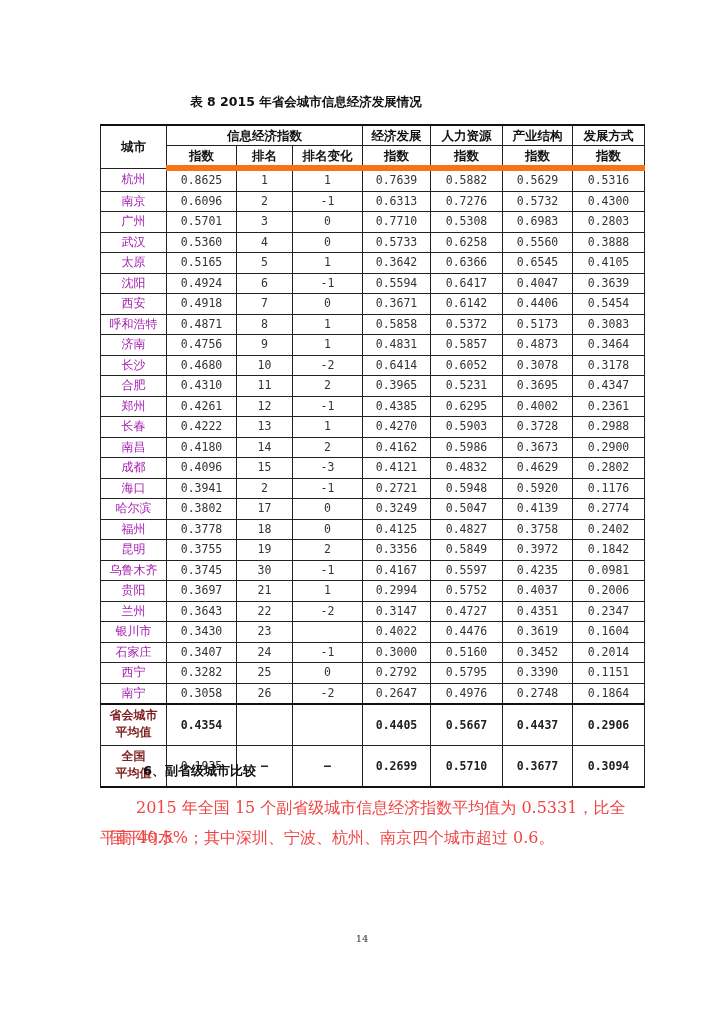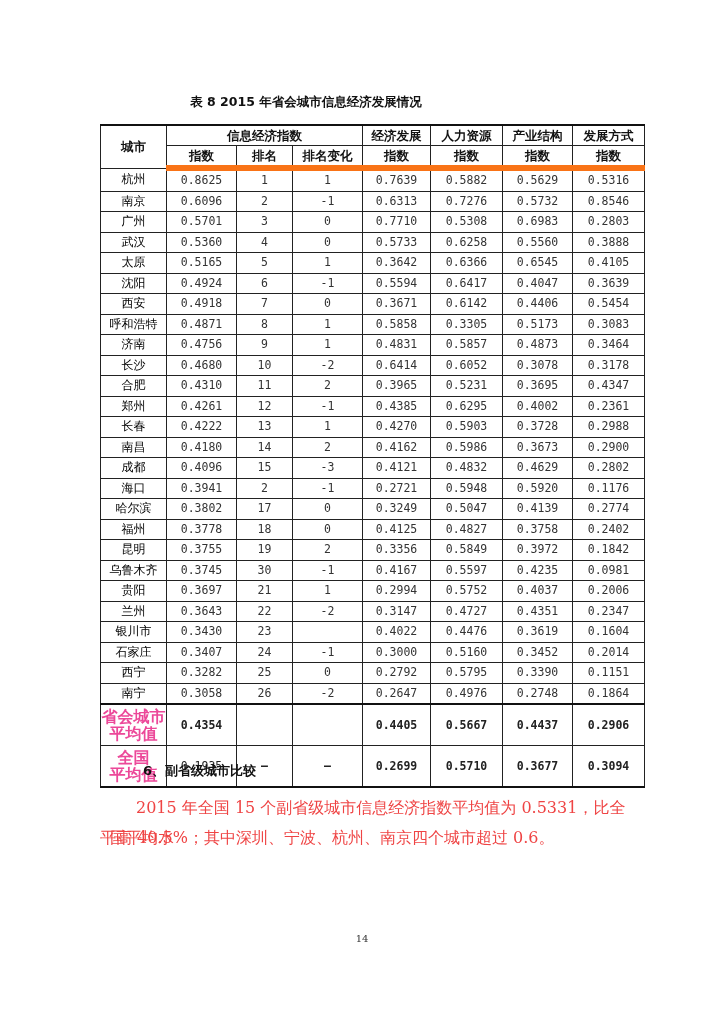--- a/index.html
+++ b/index.html
@@ -9,24 +9,24 @@
              font-family: "DejaVu Sans", "Liberation Sans", sans-serif; font-weight: bold;
              font-size: 12.5px; color: #111; }
   table.data { position: absolute; top: 124px; left: 100px; width: 544px;
                border-collapse: collapse; table-layout: fixed; }
   table.data td, table.data th { border: 1px solid #222; text-align: center; padding: 0;
                font-size: 12px; line-height: 19.5px; height: 19.5px; white-space: nowrap; overflow: hidden; }
   table.data thead th { font-family: "DejaVu Sans", "Liberation Sans", sans-serif; font-weight: bold;
                font-size: 12.5px; color: #111; height: 19px; line-height: 19px; }
   table.data { border-top: 2px solid #111; border-bottom: 2.5px solid #111; }
   table.data thead tr:last-child th { border-bottom: 6px solid #f97316; }
-  table.data td.city { font-size: 12px; color: #000000; }
+  table.data td.city { font-size: 12px; color: #a21caf; }
   table.data td.num { font-family: "DejaVu Sans Mono", "Liberation Mono", monospace; font-size: 11.5px; color: #333; }
   table.data tr.avg td { height: 40px; line-height: 17px; }
-  table.data tr.avg td.city { font-family: Liberation Serif, serif; font-weight: bold; font-size: 16px; color: #ec4899; white-space: normal; }
+  table.data tr.avg td.city { font-family: Liberation Mono, monospace; font-weight: bold; font-size: 12px; color: #7f1d1d; white-space: normal; }
   table.data tr.avg td.num { font-family: "DejaVu Sans Mono", "Liberation Mono", monospace; font-weight: bold; color: #222; }
   table.data tr.avg2 td.num { font-weight: normal; }
   table.data tr.avg2 td.num.b { font-weight: bold; }
   table.data tr.avg + tr.avg td { border-top: 1px solid #222; }
   tbody tr.first-avg td { border-top: 2px solid #111; }
   .section-title { position: absolute; top: 762px; left: 143px;
                    font-family: "DejaVu Sans", "Liberation Sans", sans-serif; font-weight: bold;
                    font-size: 13px; color: #111; }
   .para { position: absolute; left: 110px; width: 520px; font-size: 16px; color: #ef4444; line-height: 30px; }
   .para .indent { display: inline-block; width: 26px; }
@@ -80,21 +80,21 @@
         <td class="num">0.5316</td>
       </tr>
       <tr>
         <td class="city">南京</td>
         <td class="num">0.6096</td>
         <td class="num">2</td>
         <td class="num">-1</td>
         <td class="num">0.6313</td>
         <td class="num">0.7276</td>
         <td class="num">0.5732</td>
-        <td class="num">0.8546</td>
+        <td class="num">0.4300</td>
       </tr>
       <tr>
         <td class="city">广州</td>
         <td class="num">0.5701</td>
         <td class="num">3</td>
         <td class="num">0</td>
         <td class="num">0.7710</td>
         <td class="num">0.5308</td>
         <td class="num">0.6983</td>
         <td class="num">0.2803</td>
@@ -138,21 +138,21 @@
         <td class="num">0.6142</td>
         <td class="num">0.4406</td>
         <td class="num">0.5454</td>
       </tr>
       <tr>
         <td class="city">呼和浩特</td>
         <td class="num">0.4871</td>
         <td class="num">8</td>
         <td class="num">1</td>
         <td class="num">0.5858</td>
-        <td class="num">0.3305</td>
+        <td class="num">0.5372</td>
         <td class="num">0.5173</td>
         <td class="num">0.3083</td>
       </tr>
       <tr>
         <td class="city">济南</td>
         <td class="num">0.4756</td>
         <td class="num">9</td>
         <td class="num">1</td>
         <td class="num">0.4831</td>
         <td class="num">0.5857</td>

